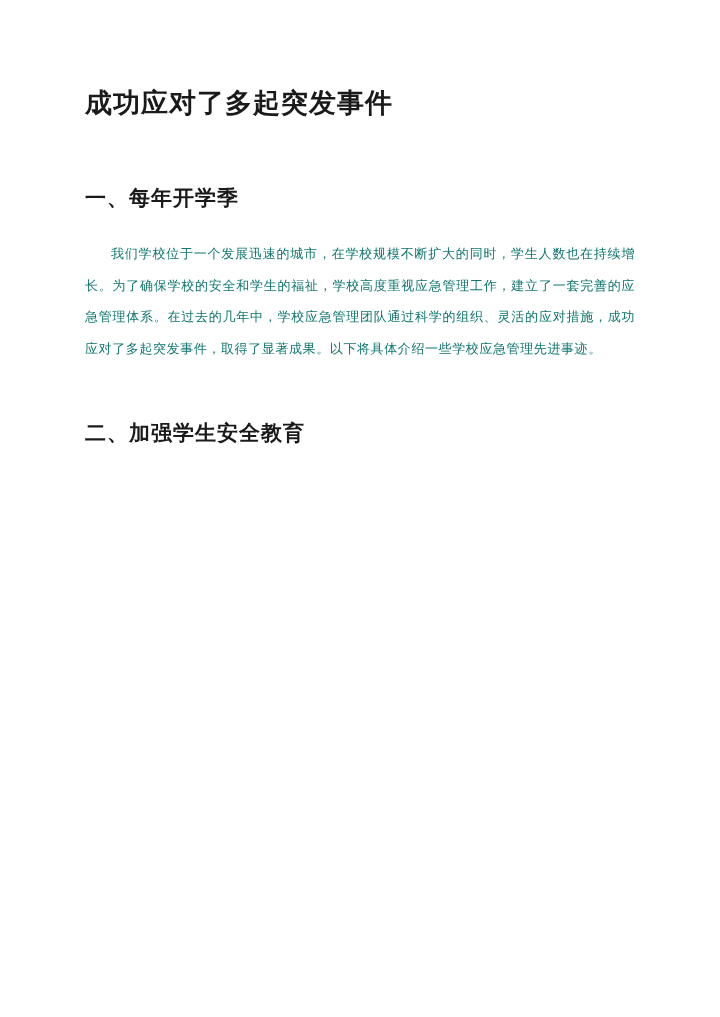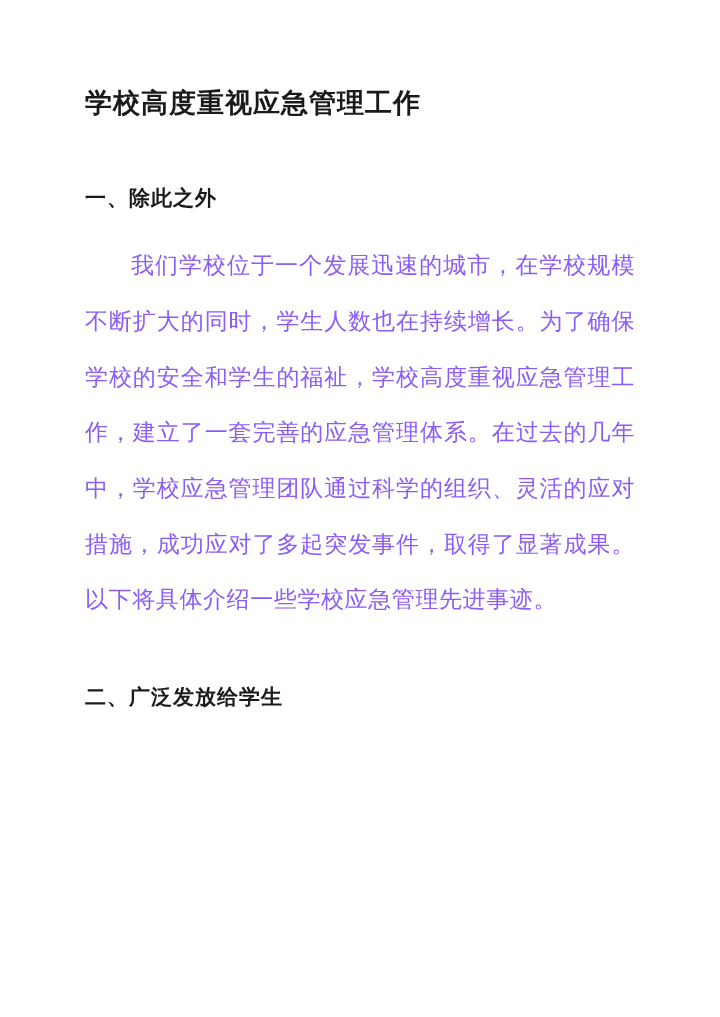--- a/index.html
+++ b/index.html
@@ -31,39 +31,39 @@
     font-size: 21px;
     font-weight: bold;
     letter-spacing: 1px;
     margin: 56px 0 26px 0;
     line-height: 1.3;
   }
   .section:first-of-type .section-heading {
     margin-top: 0;
   }
   .paragraph {
-    font-size: 23px;
+    font-size: 13px;
     line-height: 2.42;
     text-align: justify;
     text-indent: 2em;
     letter-spacing: 0.6px;
     margin: 0 0 10px 0;
-    color: #8b5cf6;
+    color: #0f766e;
   }
 </style>
 </head>
 <body>
 
 <div class="page">
 
-  <h1 class="doc-title">学校高度重视应急管理工作</h1>
+  <h1 class="doc-title">成功应对了多起突发事件</h1>
 
   <div class="section">
-    <h2 class="section-heading">一、除此之外</h2>
+    <h2 class="section-heading">一、每年开学季</h2>
     <p class="paragraph">我们学校位于一个发展迅速的城市，在学校规模不断扩大的同时，学生人数也在持续增长。为了确保学校的安全和学生的福祉，学校高度重视应急管理工作，建立了一套完善的应急管理体系。在过去的几年中，学校应急管理团队通过科学的组织、灵活的应对措施，成功应对了多起突发事件，取得了显著成果。以下将具体介绍一些学校应急管理先进事迹。</p>
   </div>
 
   <div class="section">
-    <h2 class="section-heading">二、广泛发放给学生</h2>
+    <h2 class="section-heading">二、加强学生安全教育</h2>
   </div>
 
 
 </div>
 
 </body></html>

